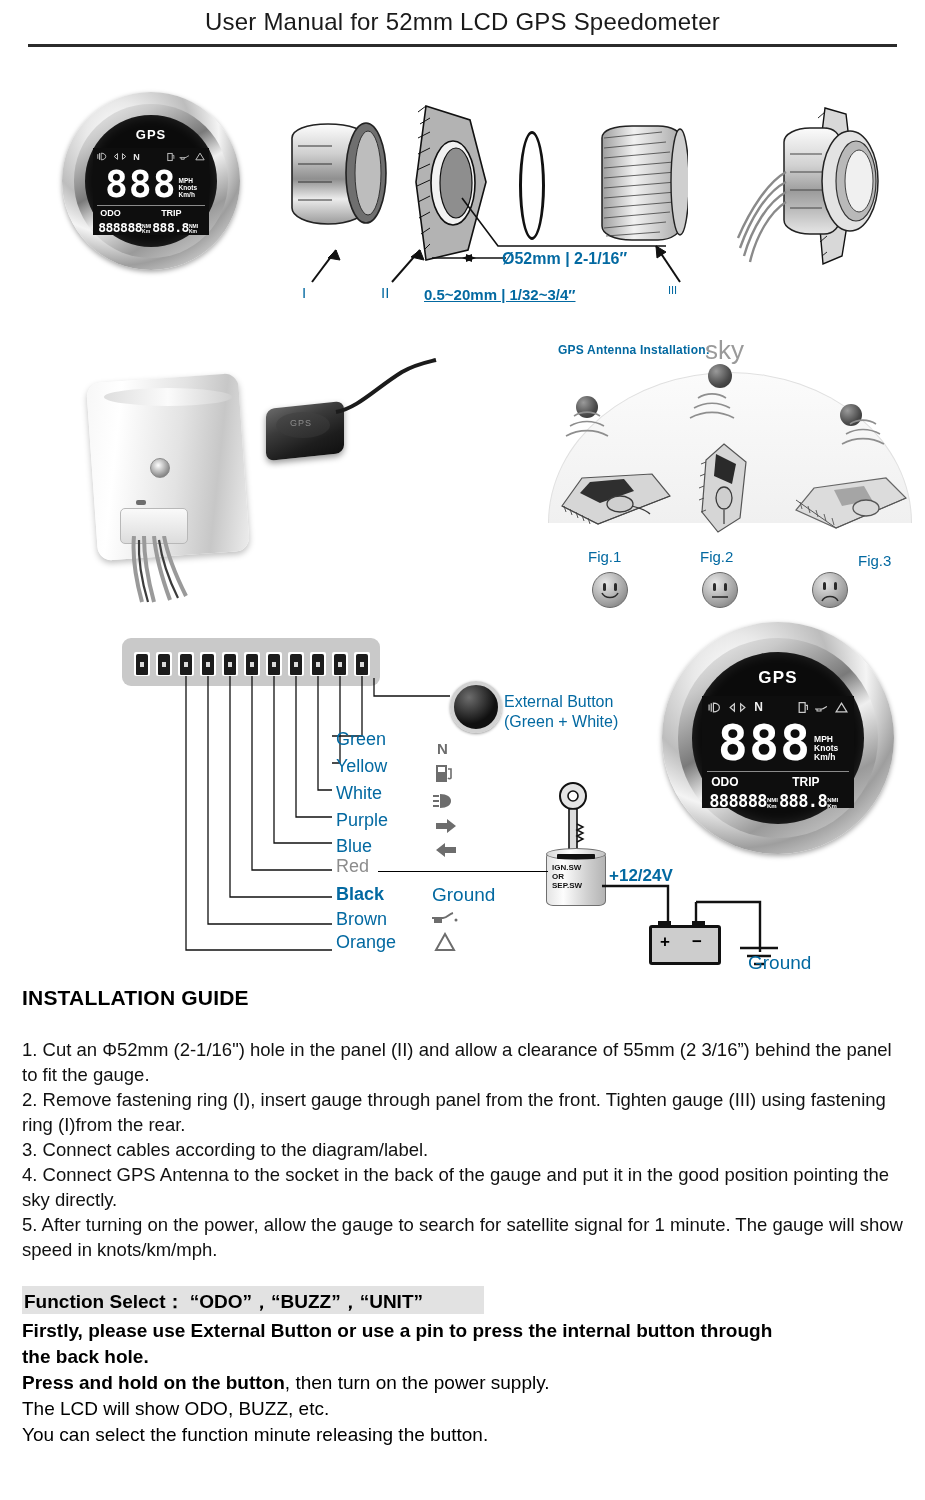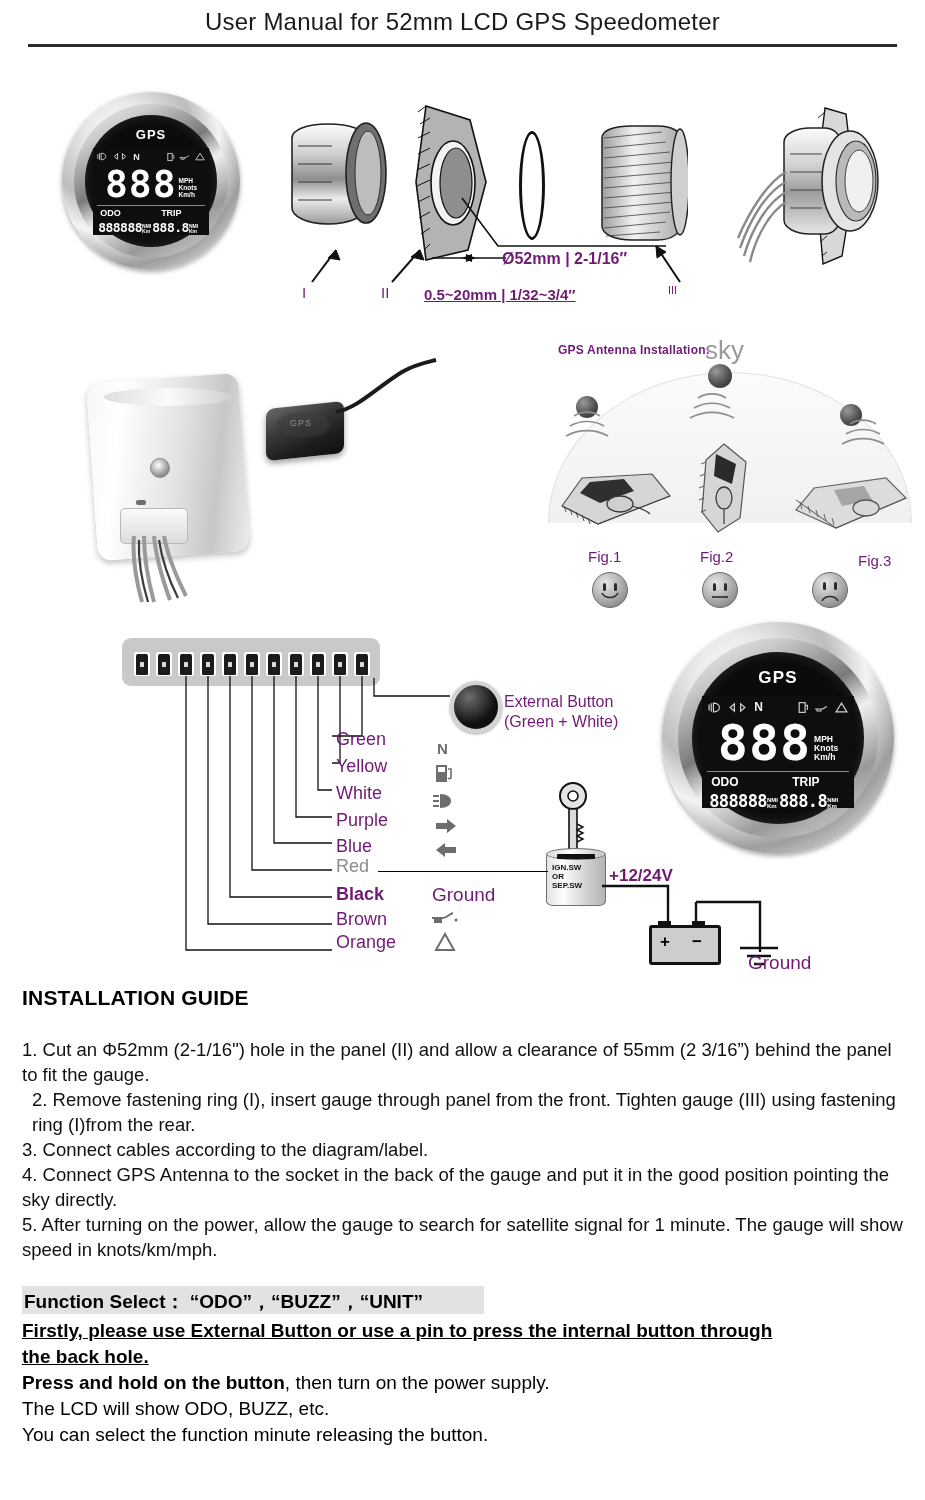--- a/index.html
+++ b/index.html
@@ -6,21 +6,21 @@
   body{width:925px;height:1500px;position:relative;overflow:hidden;
        font-family:"Liberation Sans",sans-serif;color:#000;}
 
   
   .hdr{position:absolute;left:0;top:8px;width:925px;text-align:center;}
   .hdr .t{font-size:24px;letter-spacing:.2px;color:#1a1a1a;}
   .hdr .rule{position:absolute;left:28px;top:36px;width:869px;height:3px;background:#2b2b2b;}
 
   
   .abs{position:absolute;}
-  .lbl{position:absolute;font-size:17px;color:#701a75;white-space:nowrap;}
+  .lbl{position:absolute;font-size:17px;color:#0369a1;white-space:nowrap;}
   .lbl.b{font-weight:bold;}
   .line{position:absolute;background:#000;}
   .hl{height:1px;}
 
   
   .gauge{position:absolute;border-radius:50%;
      background:
        radial-gradient(circle at 32% 24%, #ffffff 0%, #e9e9e9 18%, #bdbdbd 40%, #f4f4f4 55%, #9e9e9e 72%, #d9d9d9 86%, #8d8d8d 100%);
      box-shadow:0 2px 5px rgba(0,0,0,.35);}
   .gauge .bez{position:absolute;inset:7%;border-radius:50%;
@@ -79,21 +79,21 @@
   
   .extbtn{position:absolute;border-radius:50%;
      background:radial-gradient(circle at 34% 28%,#6d6d6d,#101010 62%);
      border:4px solid #d2d2d2;box-shadow:0 1px 3px rgba(0,0,0,.4);}
 
   
   .h2{position:absolute;font-size:21px;font-weight:bold;letter-spacing:.2px;}
   .para{position:absolute;font-size:18.5px;line-height:25px;color:#111;}
   .fsbar{position:absolute;background:#e2e2e2;}
   .fsline{position:absolute;font-size:19px;font-weight:bold;}
-  .u{text-decoration:underline;}
+  .u{}
 </style>
 </head>
 <body>
 
 <div class="hdr">
   <div class="t">User Manual for 52mm LCD GPS Speedometer</div>
   <div class="rule"></div>
 </div>
 
 <div class="gauge" style="left:62px;top:92px;width:178px;height:178px;">
@@ -532,21 +532,21 @@
           <div>NMI</div>
             <div>Km</div>
         </span>
       </div>
     </div>
   </div>
 </div>
 
 <div class="h2" style="left:22px;top:986px;">INSTALLATION GUIDE</div>
 <div class="para" style="left:22px;top:1037px;width:882px;">1. Cut an Φ52mm (2-1/16") hole in the panel (II) and allow a clearance of 55mm (2 3/16”) behind the panel to fit the gauge.</div>
-<div class="para" style="left:32px;top:1087px;width:882px;">2. Remove fastening ring (I), insert gauge through panel from the front. Tighten gauge (III) using fastening ring (I)from the rear.</div>
+<div class="para" style="left:22px;top:1087px;width:882px;">2. Remove fastening ring (I), insert gauge through panel from the front. Tighten gauge (III) using fastening ring (I)from the rear.</div>
 <div class="para" style="left:22px;top:1137px;width:882px;">3. Connect cables according to the diagram/label.</div>
 <div class="para" style="left:22px;top:1162px;width:882px;">4. Connect GPS Antenna to the socket in the back of the gauge and put it in the good position pointing the sky directly.</div>
 <div class="para" style="left:22px;top:1212px;width:882px;">5. After turning on the power, allow the gauge to search for satellite signal for 1 minute. The gauge will show speed in knots/km/mph.</div>
 
 <div class="fsbar" style="left:22px;top:1286px;width:462px;height:28px;"></div>
 <div class="fsline" style="left:24px;top:1289px;">Function Select：  “ODO”，“BUZZ”，“UNIT”</div>
 <div class="fsline u" style="left:22px;top:1320px;">Firstly, please use External Button or use a pin to press the internal button through</div>
 <div class="fsline u" style="left:22px;top:1346px;">the back hole.</div>
 <div class="abs" style="left:22px;top:1372px;font-size:19px;">
   <span style="font-weight:bold;">Press and hold on the button</span><span>, then turn on the power supply.</span>

